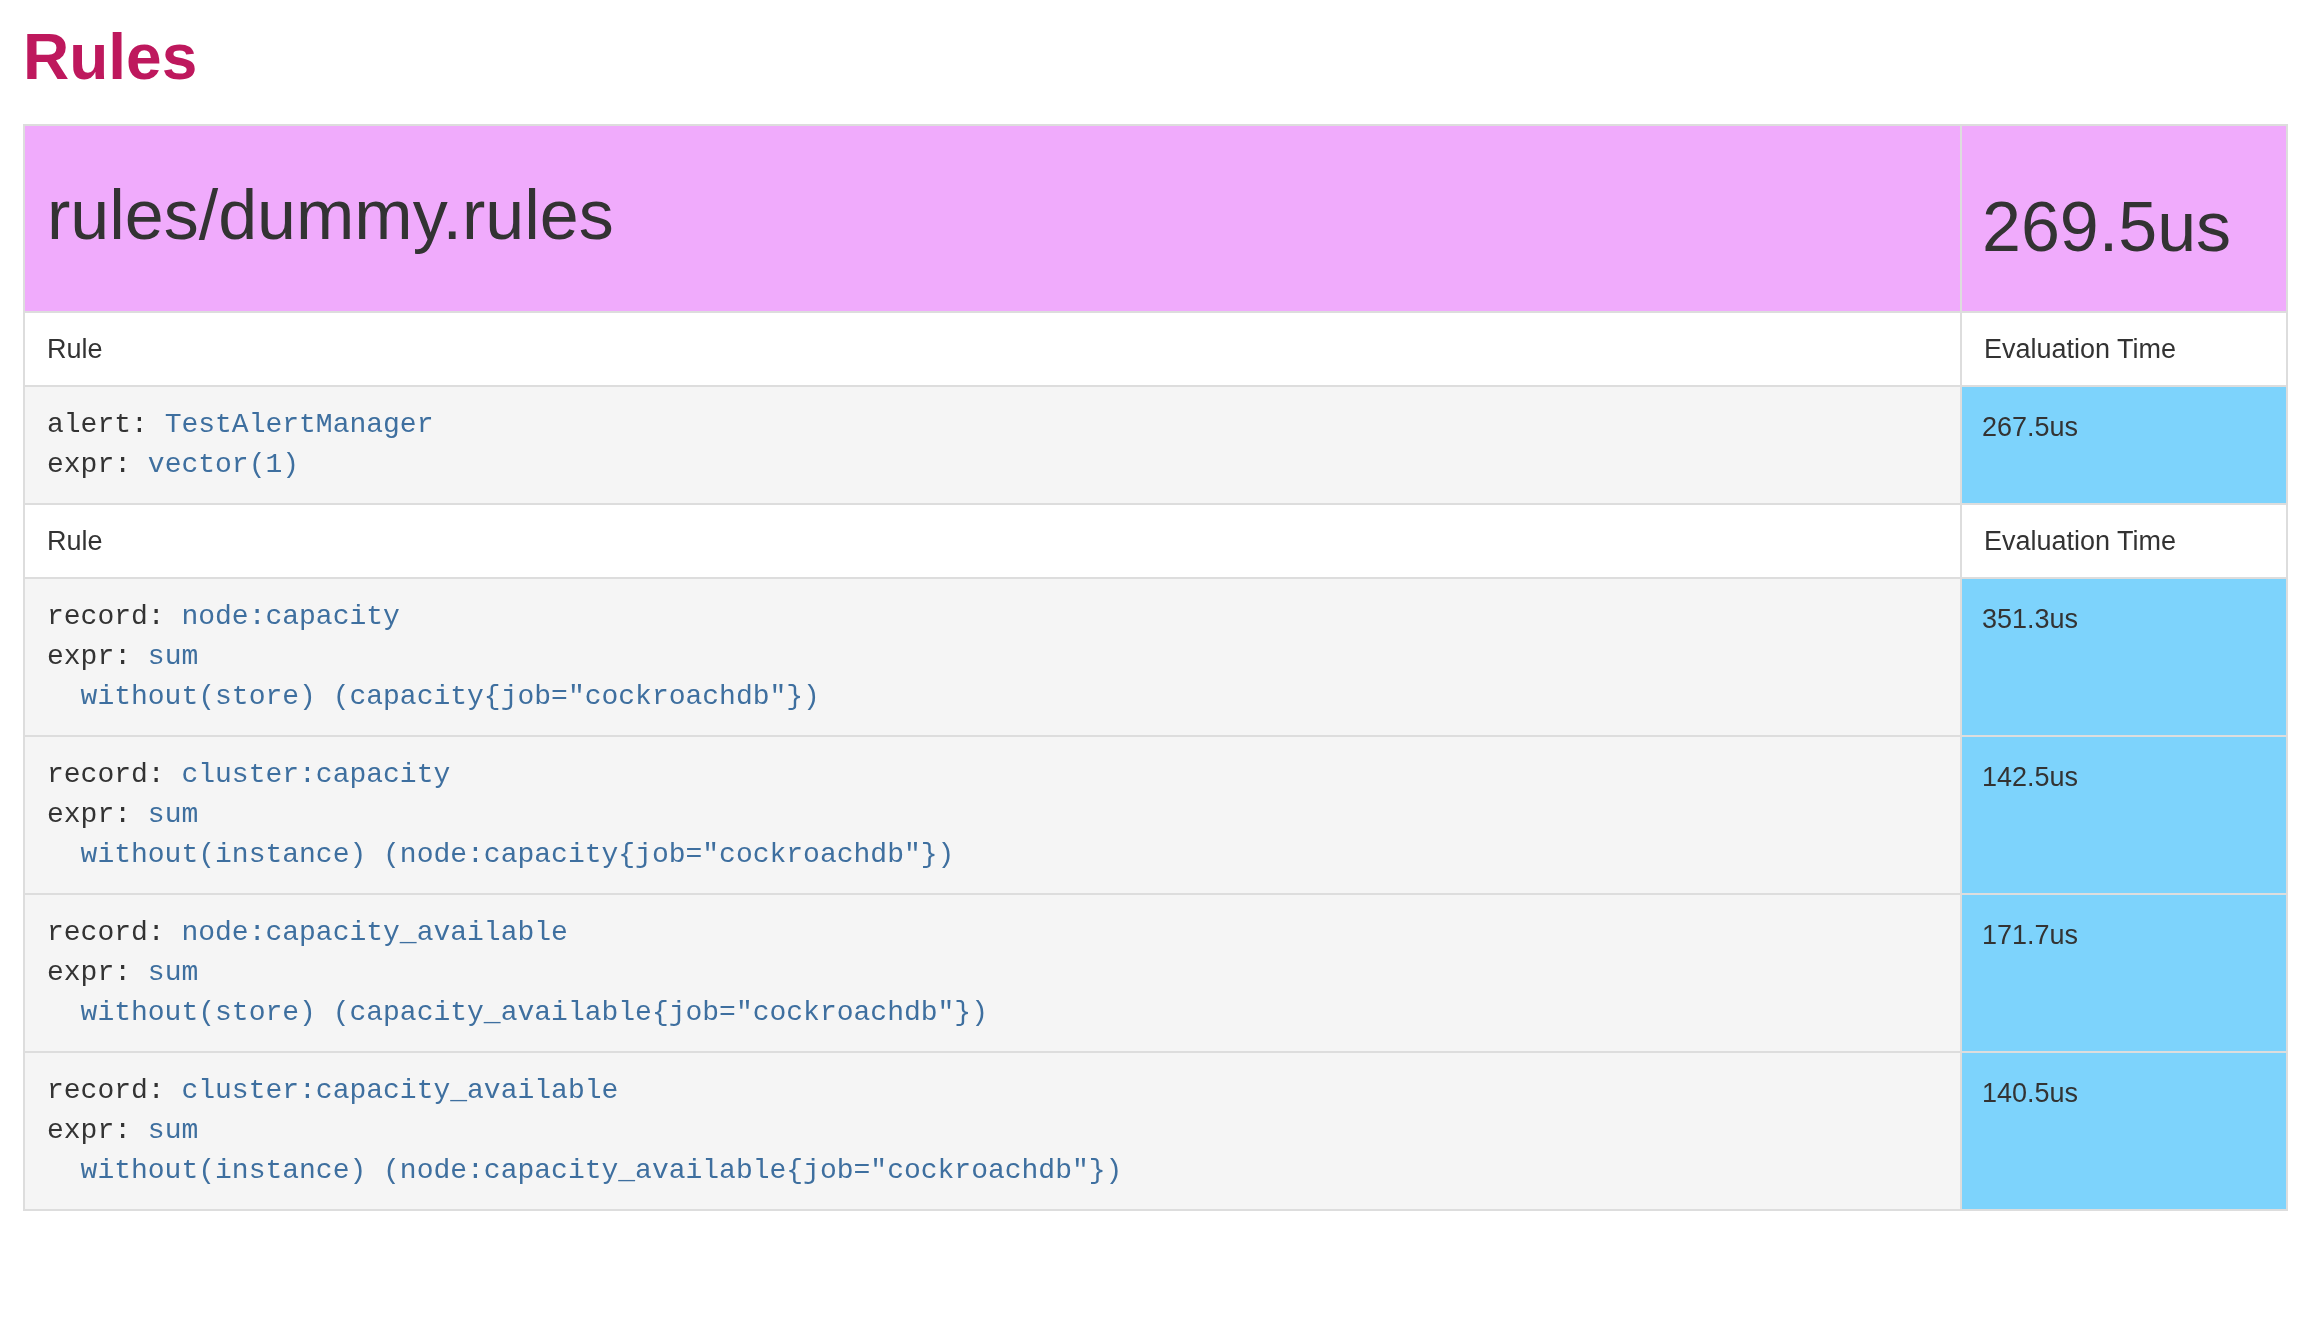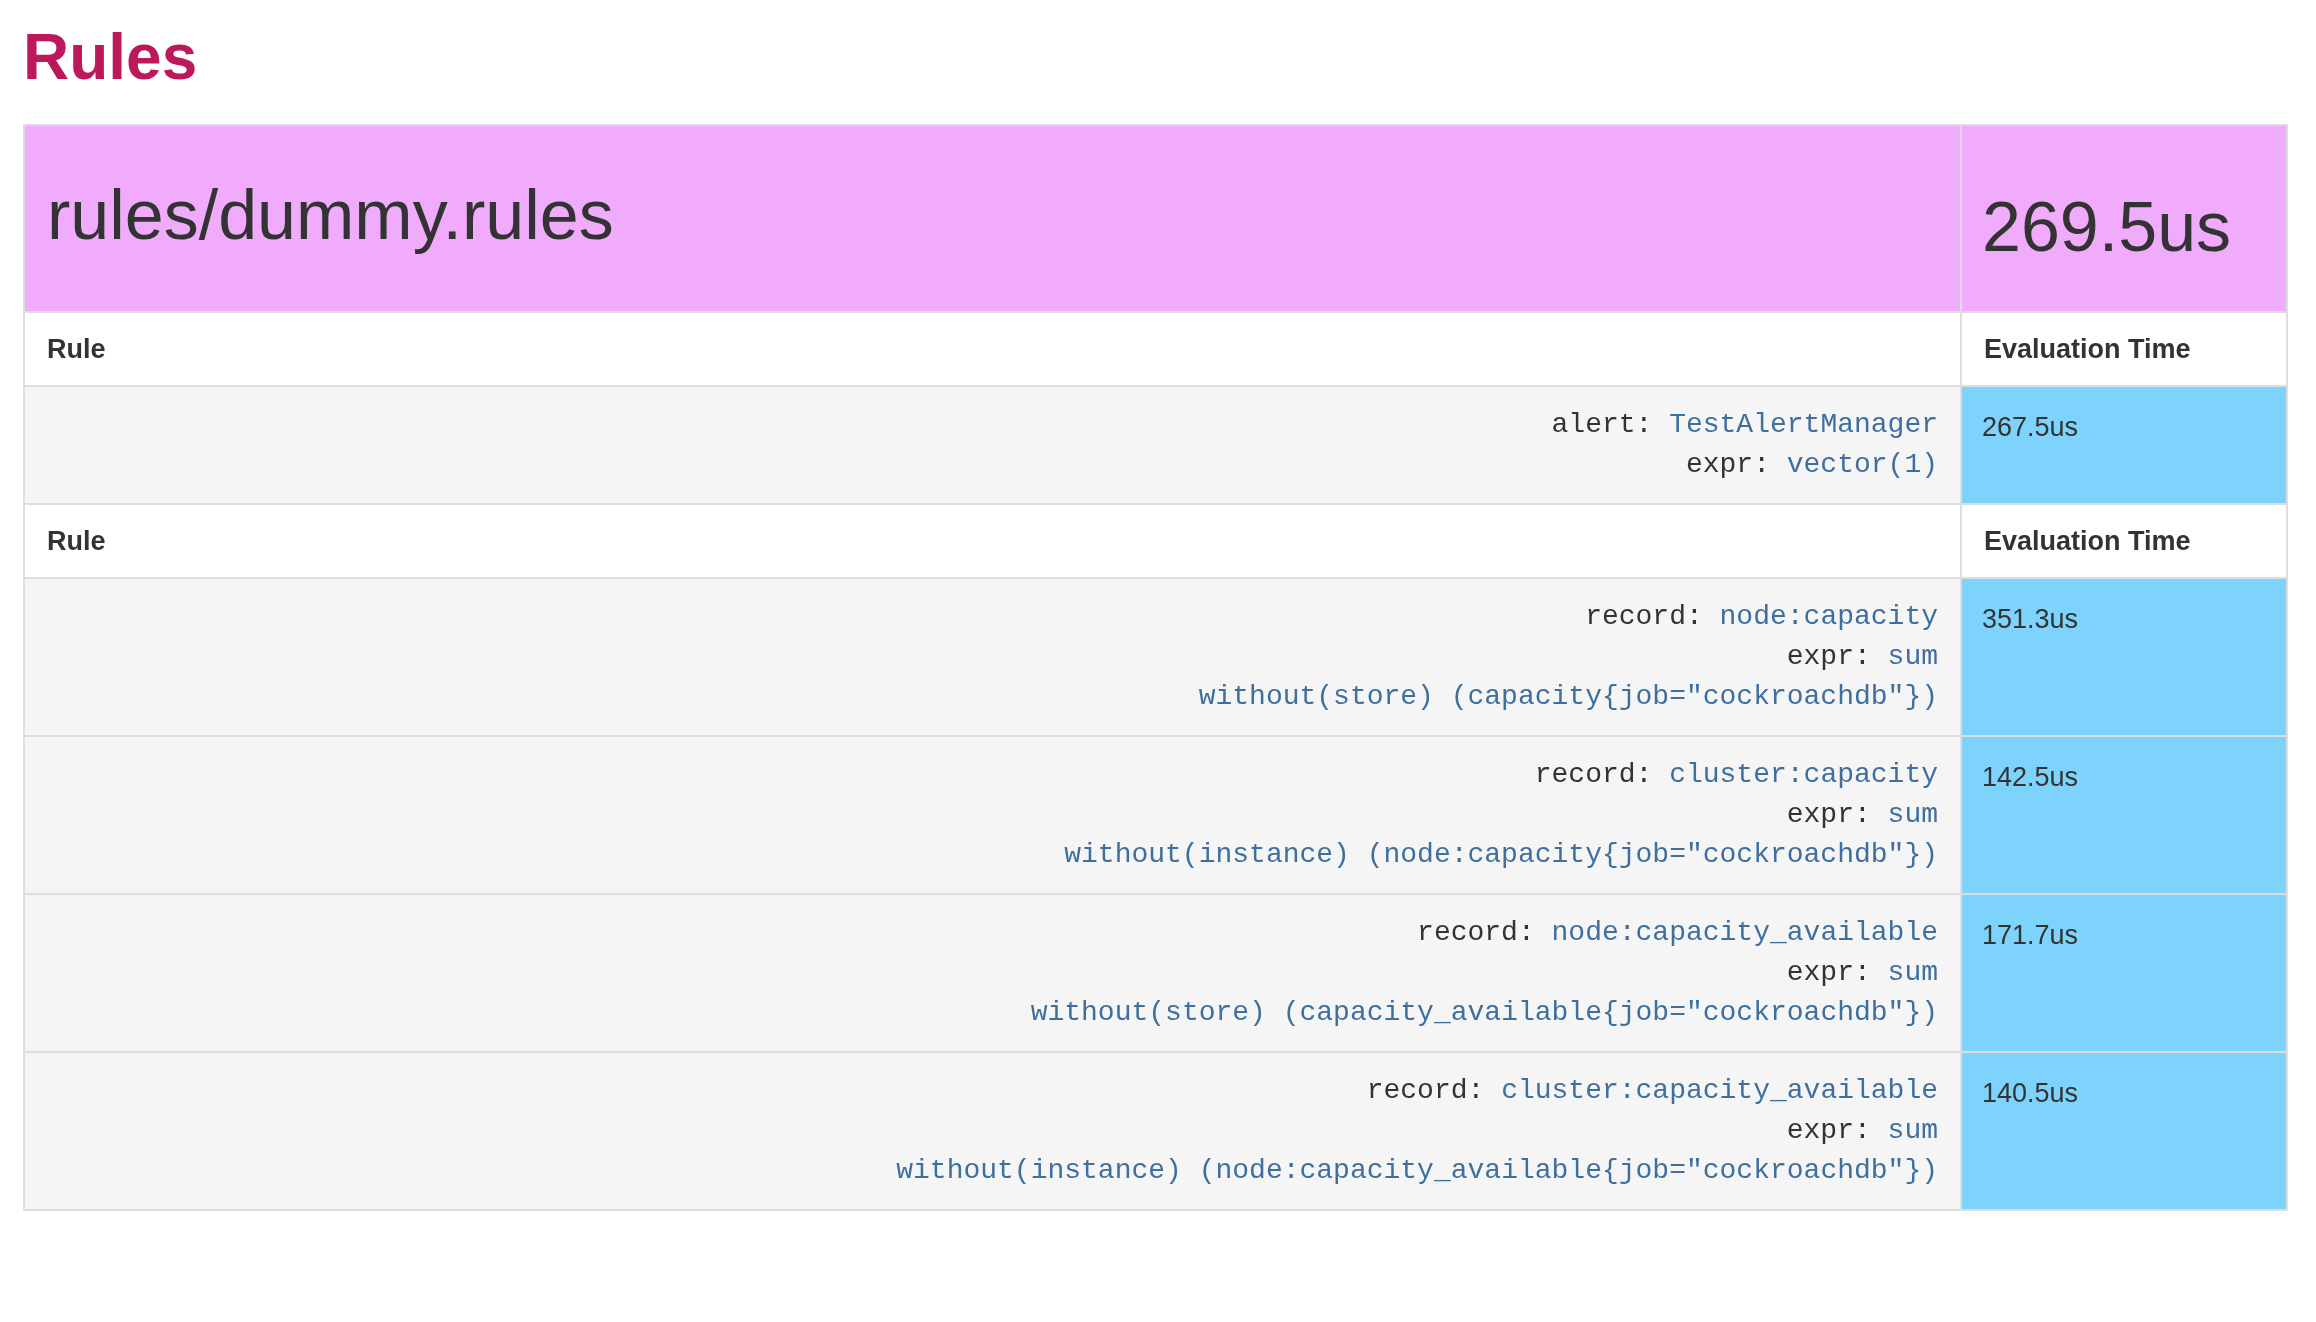--- a/index.html
+++ b/index.html
@@ -49,41 +49,40 @@
     line-height: 1.12;
     margin: 36px 0 18px 0;
     color: #333;
     white-space: nowrap;
     overflow: hidden;
   }
   td.group-eval-cell { padding: 26px 20px; }
   
   th.col-head {
     font-size: 27px;
-    font-weight: bold;
+    font-weight: normal;
     padding: 18px 22px;
     line-height: 36px;
     background: #fff;
     white-space: nowrap;
   }
   th.col-head.eval { }
   
   td.rule-cell {
     background: var(--row-bg);
     padding: 18px 22px;
   }
   td.rule-cell pre {
     margin: 0;
     font-family: "Liberation Mono", "DejaVu Sans Mono", monospace;
     font-size: 28px;
     line-height: 40px;
     color: var(--text);
     white-space: pre;
     overflow: hidden;
-    text-align: right;
   }
   td.rule-cell a {
     color: var(--link);
     text-decoration: none;
     white-space: pre;
   }
   td.eval-cell {
     background: #7dd3fc;
     padding: 24px 20px;
     font-size: 27px;

